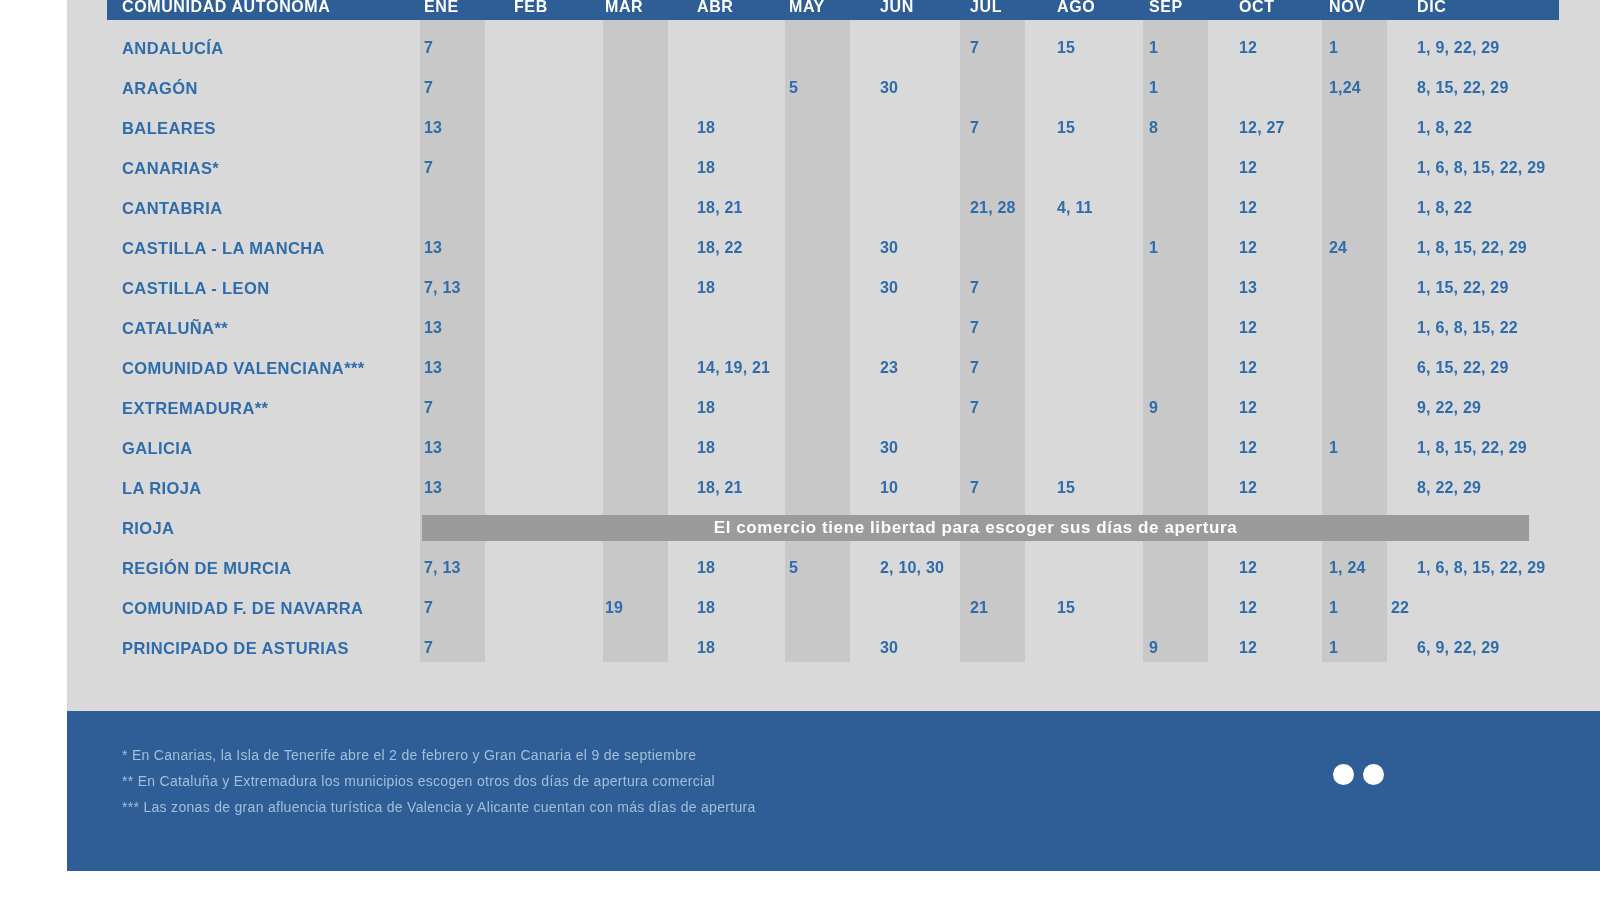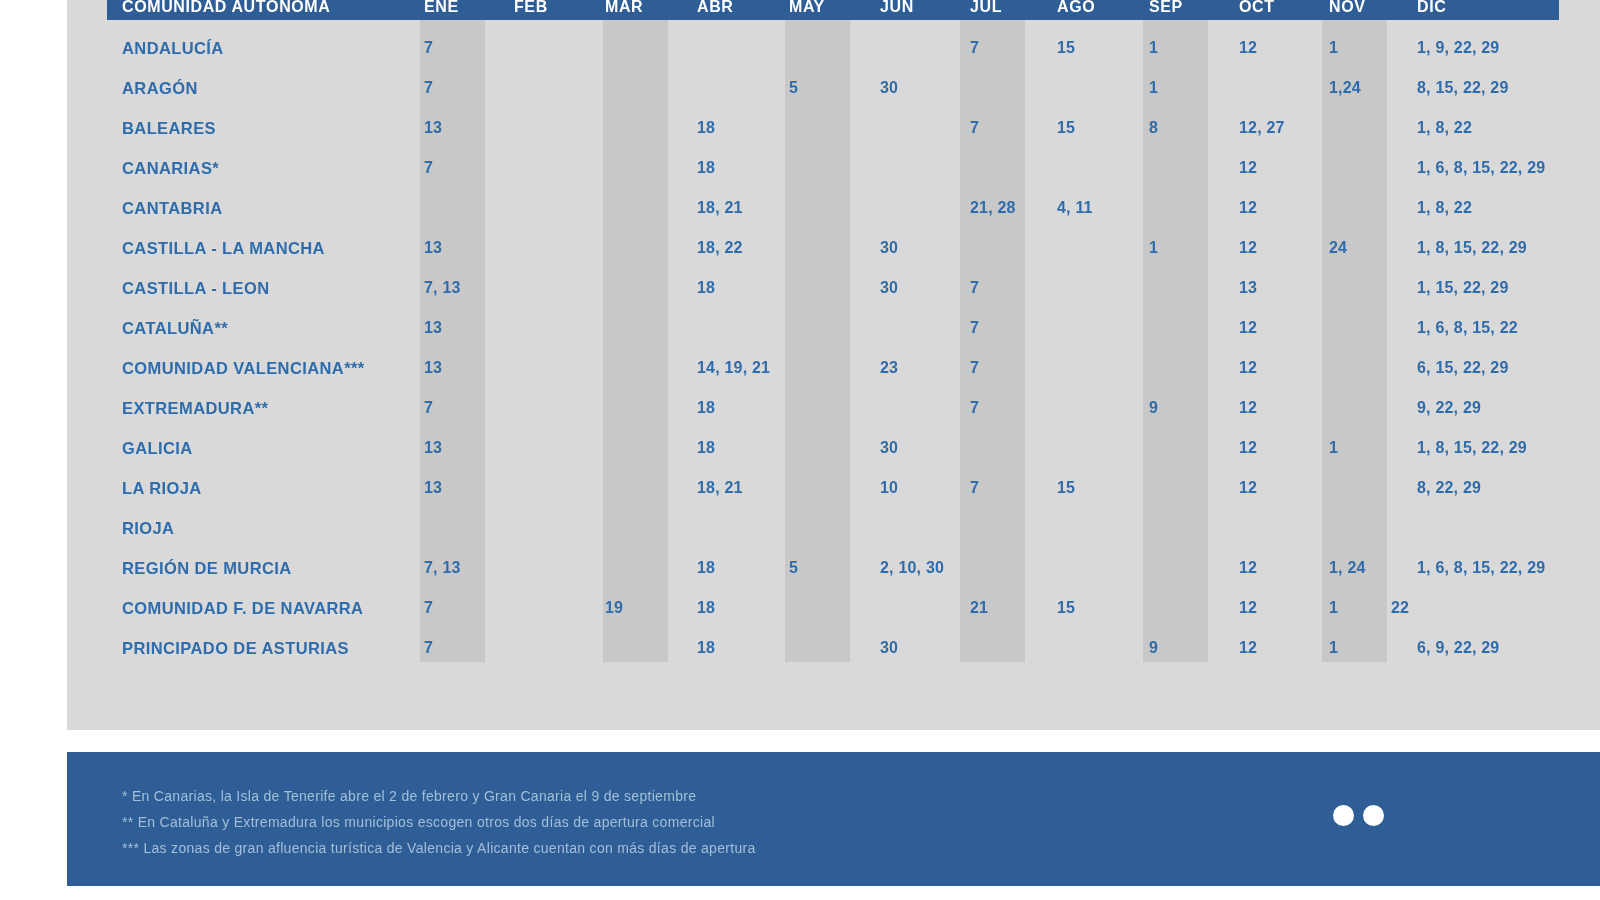--- a/index.html
+++ b/index.html
@@ -20,21 +20,21 @@
 
   .row-label{position:absolute; color:var(--text-blue); font-weight:bold; font-size:16.5px;
              letter-spacing:0.4px; line-height:40px; white-space:nowrap;}
   .cell{position:absolute; color:var(--text-blue); font-weight:bold; font-size:16px;
         letter-spacing:0.2px; line-height:40px; white-space:nowrap;}
 
   .madrid-band{position:absolute; left:390px; top:515px; width:1107px; height:26px;
                background:var(--band-gray); display:flex; align-items:center; justify-content:center;}
   .madrid-band span{color:#fff; font-weight:bold; font-size:17px; letter-spacing:0.6px; white-space:nowrap;}
 
-  .footer{position:absolute; left:35px; top:752px; width:1533px; height:134px; background:var(--bar-blue);text-decoration:underline;}
+  .footer{position:absolute; left:35px; top:711px; width:1533px; height:160px; background:var(--bar-blue);text-decoration:underline;}
   .footnote{position:absolute; left:55px; color:var(--footnote-blue); font-size:14px;
             letter-spacing:0.3px; white-space:nowrap;}
   .logo{position:absolute; left:1257px; top:45px; display:flex; align-items:center;}
   .logo .word{color:#fff; font-weight:800; font-size:46px; letter-spacing:-1px;}
   .logo .dot{width:21px; height:21px; border-radius:50%; background:#fff; margin-left:9px; margin-top:8px;}
 </style>
 </head>
 <body>
 
 <div class="stage">
@@ -172,20 +172,23 @@
       <div class="row-label" style="left: 90px; top: 628px;">PRINCIPADO DE ASTURIAS</div>
       <div class="cell" style="left: 392px; top: 628px;">7</div>
       <div class="cell" style="left: 665px; top: 628px;">18</div>
       <div class="cell" style="left: 848px; top: 628px;">30</div>
       <div class="cell" style="left: 1117px; top: 628px;">9</div>
       <div class="cell" style="left: 1207px; top: 628px;">12</div>
       <div class="cell" style="left: 1297px; top: 628px;">1</div>
       <div class="cell" style="left: 1385px; top: 628px;">6, 9, 22, 29</div>
     </div>
 
+  <div class="madrid-band">
+    <span>El comercio tiene libertad para escoger sus días de apertura</span>
+  </div>
 
   <div class="footer">
     <div id="footnotes">
         <div class="footnote" style="top: 36px;">* En Canarias, la Isla de Tenerife abre el 2 de febrero y Gran Canaria el 9 de septiembre</div>
         <div class="footnote" style="top: 62px;">** En Cataluña y Extremadura los municipios escogen otros dos días de apertura comercial</div>
         <div class="footnote" style="top: 88px;">*** Las zonas de gran afluencia turística de Valencia y Alicante cuentan con más días de apertura</div>
       </div>
     <div class="logo">
       <span class="dot"></span>
       <span class="dot"></span>

